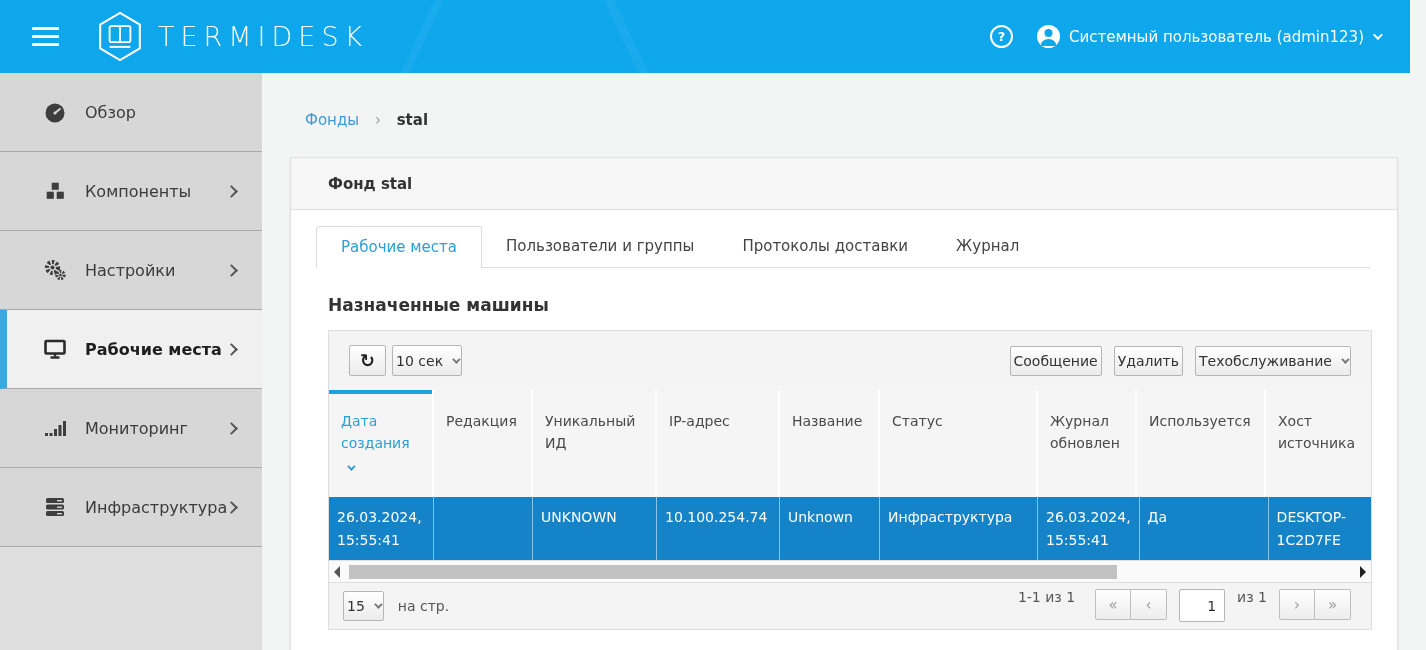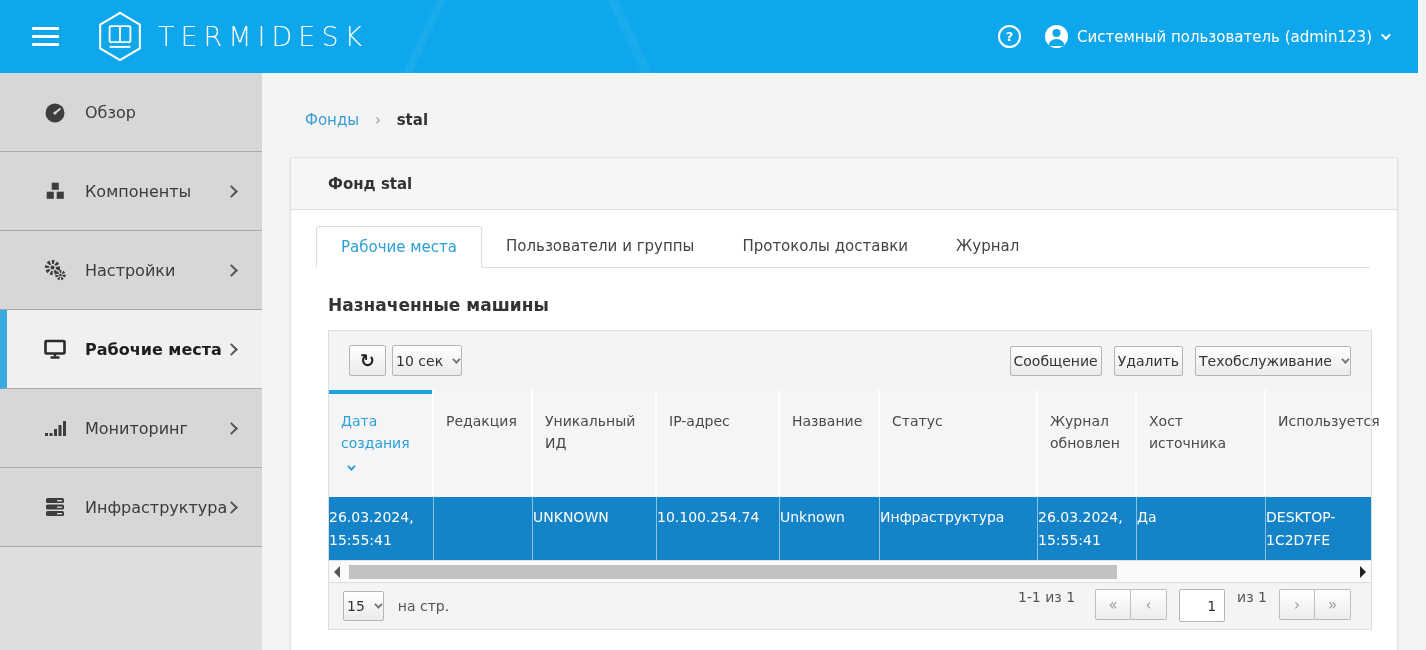--- a/index.html
+++ b/index.html
@@ -1,21 +1,21 @@
 <!DOCTYPE html>
 <html><head>
 <meta charset="utf-8">
 <style>
   * { margin:0; padding:0; box-sizing:border-box; }
   html,body { width:1426px; height:650px; overflow:hidden; }
   body { font-family:"DejaVu Sans","Liberation Sans",sans-serif; background:#f3f4f4; color:#333; }
   #app { position:relative; width:1426px; height:650px; }
 
   
-  .topbar { position:absolute; top:0; left:0; right:8px; height:73px; background:#0ea7ec;
+  .topbar { position:absolute; top:0; left:0; right:16px; height:73px; background:#0ea7ec;
     background-image:linear-gradient(115deg, rgba(255,255,255,0) 30%, rgba(255,255,255,.05) 30.2%, rgba(255,255,255,.05) 30.6%, rgba(255,255,255,0) 30.8%),
                      linear-gradient(245deg, rgba(255,255,255,0) 55%, rgba(255,255,255,.05) 55.2%, rgba(255,255,255,.05) 55.7%, rgba(255,255,255,0) 55.9%);
     display:flex; align-items:center; }
   .hamburger { margin-left:32px; width:27px; cursor:pointer; }
   .hamburger span { display:block; height:3px; background:#fff; border-radius:1px; margin:5px 0; }
   .logo { display:flex; align-items:center; margin-left:38px; gap:15px; }
   .brand { color:#fff; font-size:27px; font-weight:200; letter-spacing:6px; }
   .top-right { margin-left:auto; margin-right:30px; display:flex; align-items:center; gap:24px; }
   .help-ic { width:23px; height:23px; border:2px solid #fff; border-radius:50%; color:#fff;
     font-size:13px; font-weight:bold; display:flex; align-items:center; justify-content:center; cursor:pointer; }
@@ -60,21 +60,21 @@
     color:#333; font-size:14px; font-family:inherit; padding:6px 3px; cursor:pointer; display:flex; align-items:center; gap:9px; }
   .btn .chev { width:6px; height:6px; color:#777; }
   .btn-refresh { padding:4px 10px; font-size:18px; font-weight:bold; color:#222; }
 
   .thead { display:flex; background:#f5f5f5; }
   .th { padding:20px 12px; font-size:14px; color:#4a4a4a; line-height:1.6; min-height:62px; border-right:2px solid #fff; }
   .th:last-child { border-right:none; }
   .th.sorted { color:#2a9fd8; box-shadow:inset 0 4px 0 #1aa3e0; }
   .th.sorted .chev { width:6px; height:6px; color:#2a9fd8; margin-left:6px; }
   .trow { display:flex; background:#1483c8; color:#fff; cursor:pointer; }
-  .td { padding:9px 0; font-size:14px; line-height:1.6; min-height:60px; border-right:1px solid rgba(255,255,255,.5); }
+  .td { padding:9px 8px; font-size:14px; line-height:1.6; min-height:60px; border-right:1px solid rgba(255,255,255,.5); }
   .td:last-child { border-right:none; }
   .th:nth-child(1),.td:nth-child(1){flex:0 0 105px;}
   .th:nth-child(2),.td:nth-child(2){flex:0 0 99px;}
   .th:nth-child(3),.td:nth-child(3){flex:0 0 124px;}
   .th:nth-child(4),.td:nth-child(4){flex:0 0 123px;}
   .th:nth-child(5),.td:nth-child(5){flex:0 0 100px;}
   .th:nth-child(6),.td:nth-child(6){flex:0 0 158px;}
   .th:nth-child(7),.td:nth-child(7){flex:0 0 99px;}
   .th:nth-child(8),.td:nth-child(8){flex:0 0 129px;}
   .th:nth-child(9),.td:nth-child(9){flex:1;}
@@ -255,22 +255,22 @@
           <div class="thead">
             <div class="th sorted">
               <span>Дата создания</span><span class="chev down"></span>
             </div>
             <div class="th">Редакция</div>
             <div class="th">Уникальный ИД</div>
             <div class="th">IP-адрес</div>
             <div class="th">Название</div>
             <div class="th">Статус</div>
             <div class="th">Журнал обновлен</div>
+            <div class="th">Используется</div>
             <div class="th">Хост источника</div>
-            <div class="th">Используется</div>
           </div>
 
           <div class="trow">
             <div class="td">26.03.2024, 15:55:41</div>
             <div class="td"></div>
             <div class="td">UNKNOWN</div>
             <div class="td">10.100.254.74</div>
             <div class="td">Unknown</div>
             <div class="td">Инфраструктура</div>
             <div class="td">26.03.2024, 15:55:41</div>

